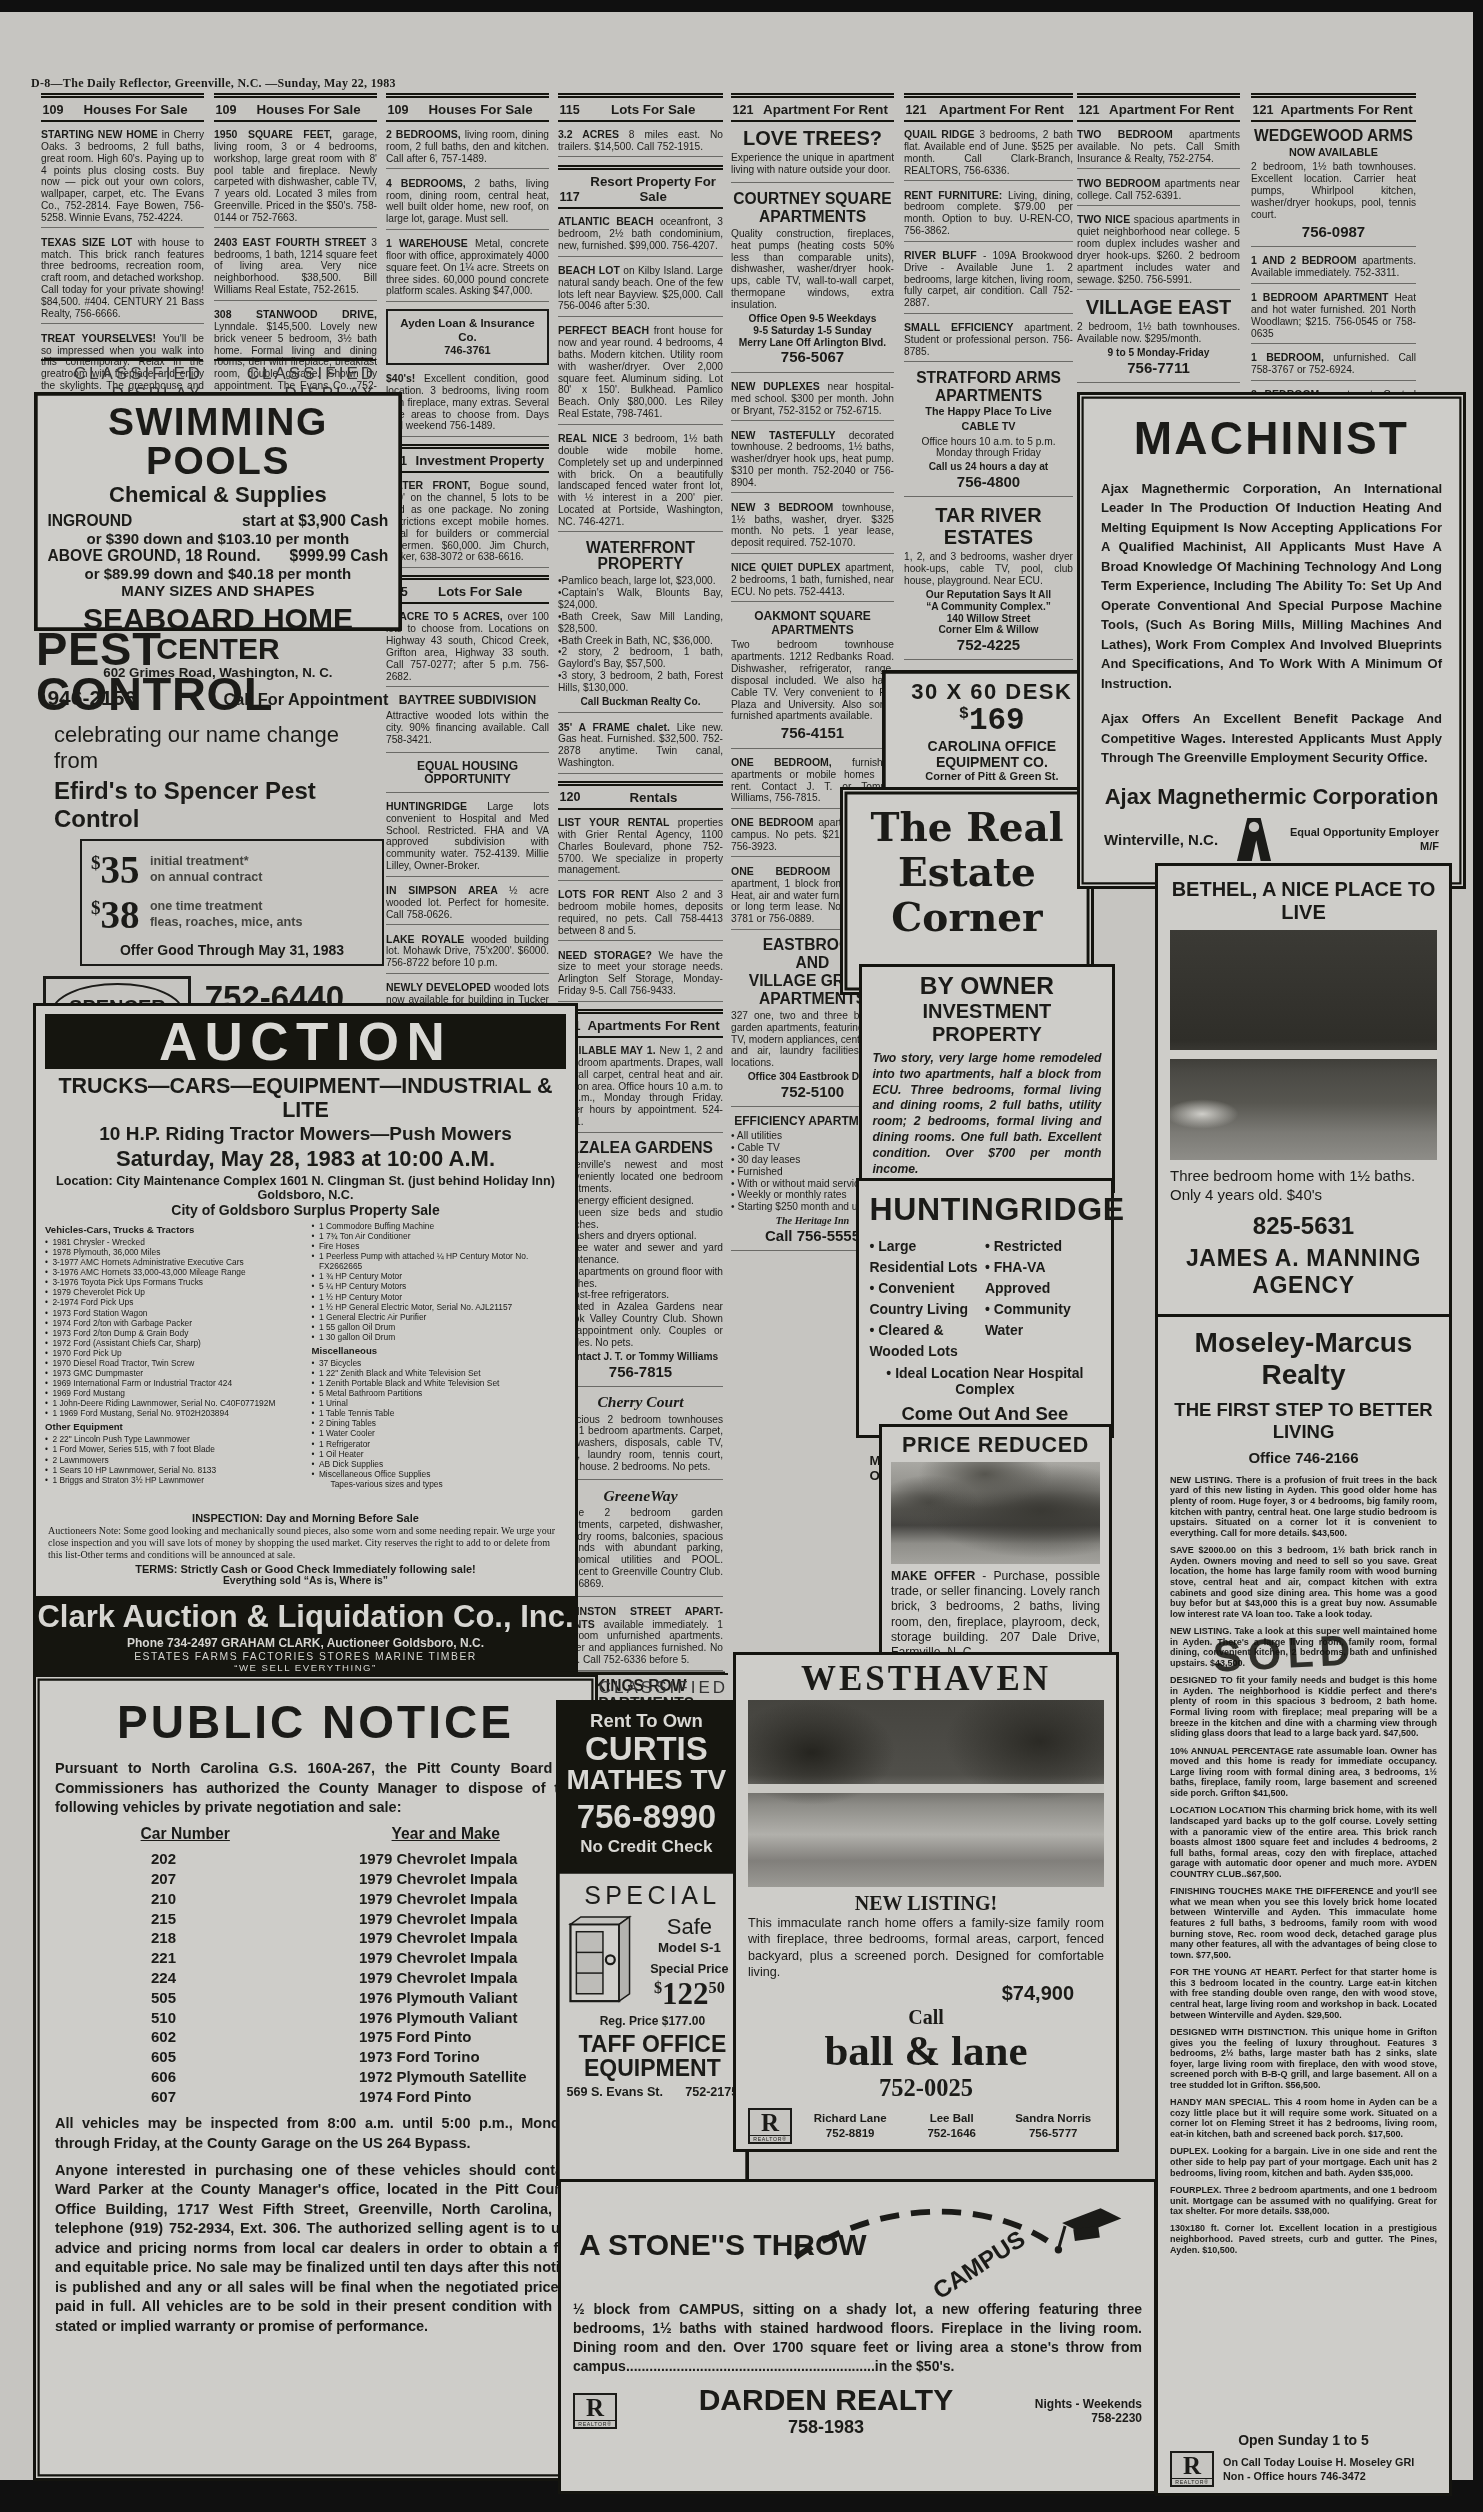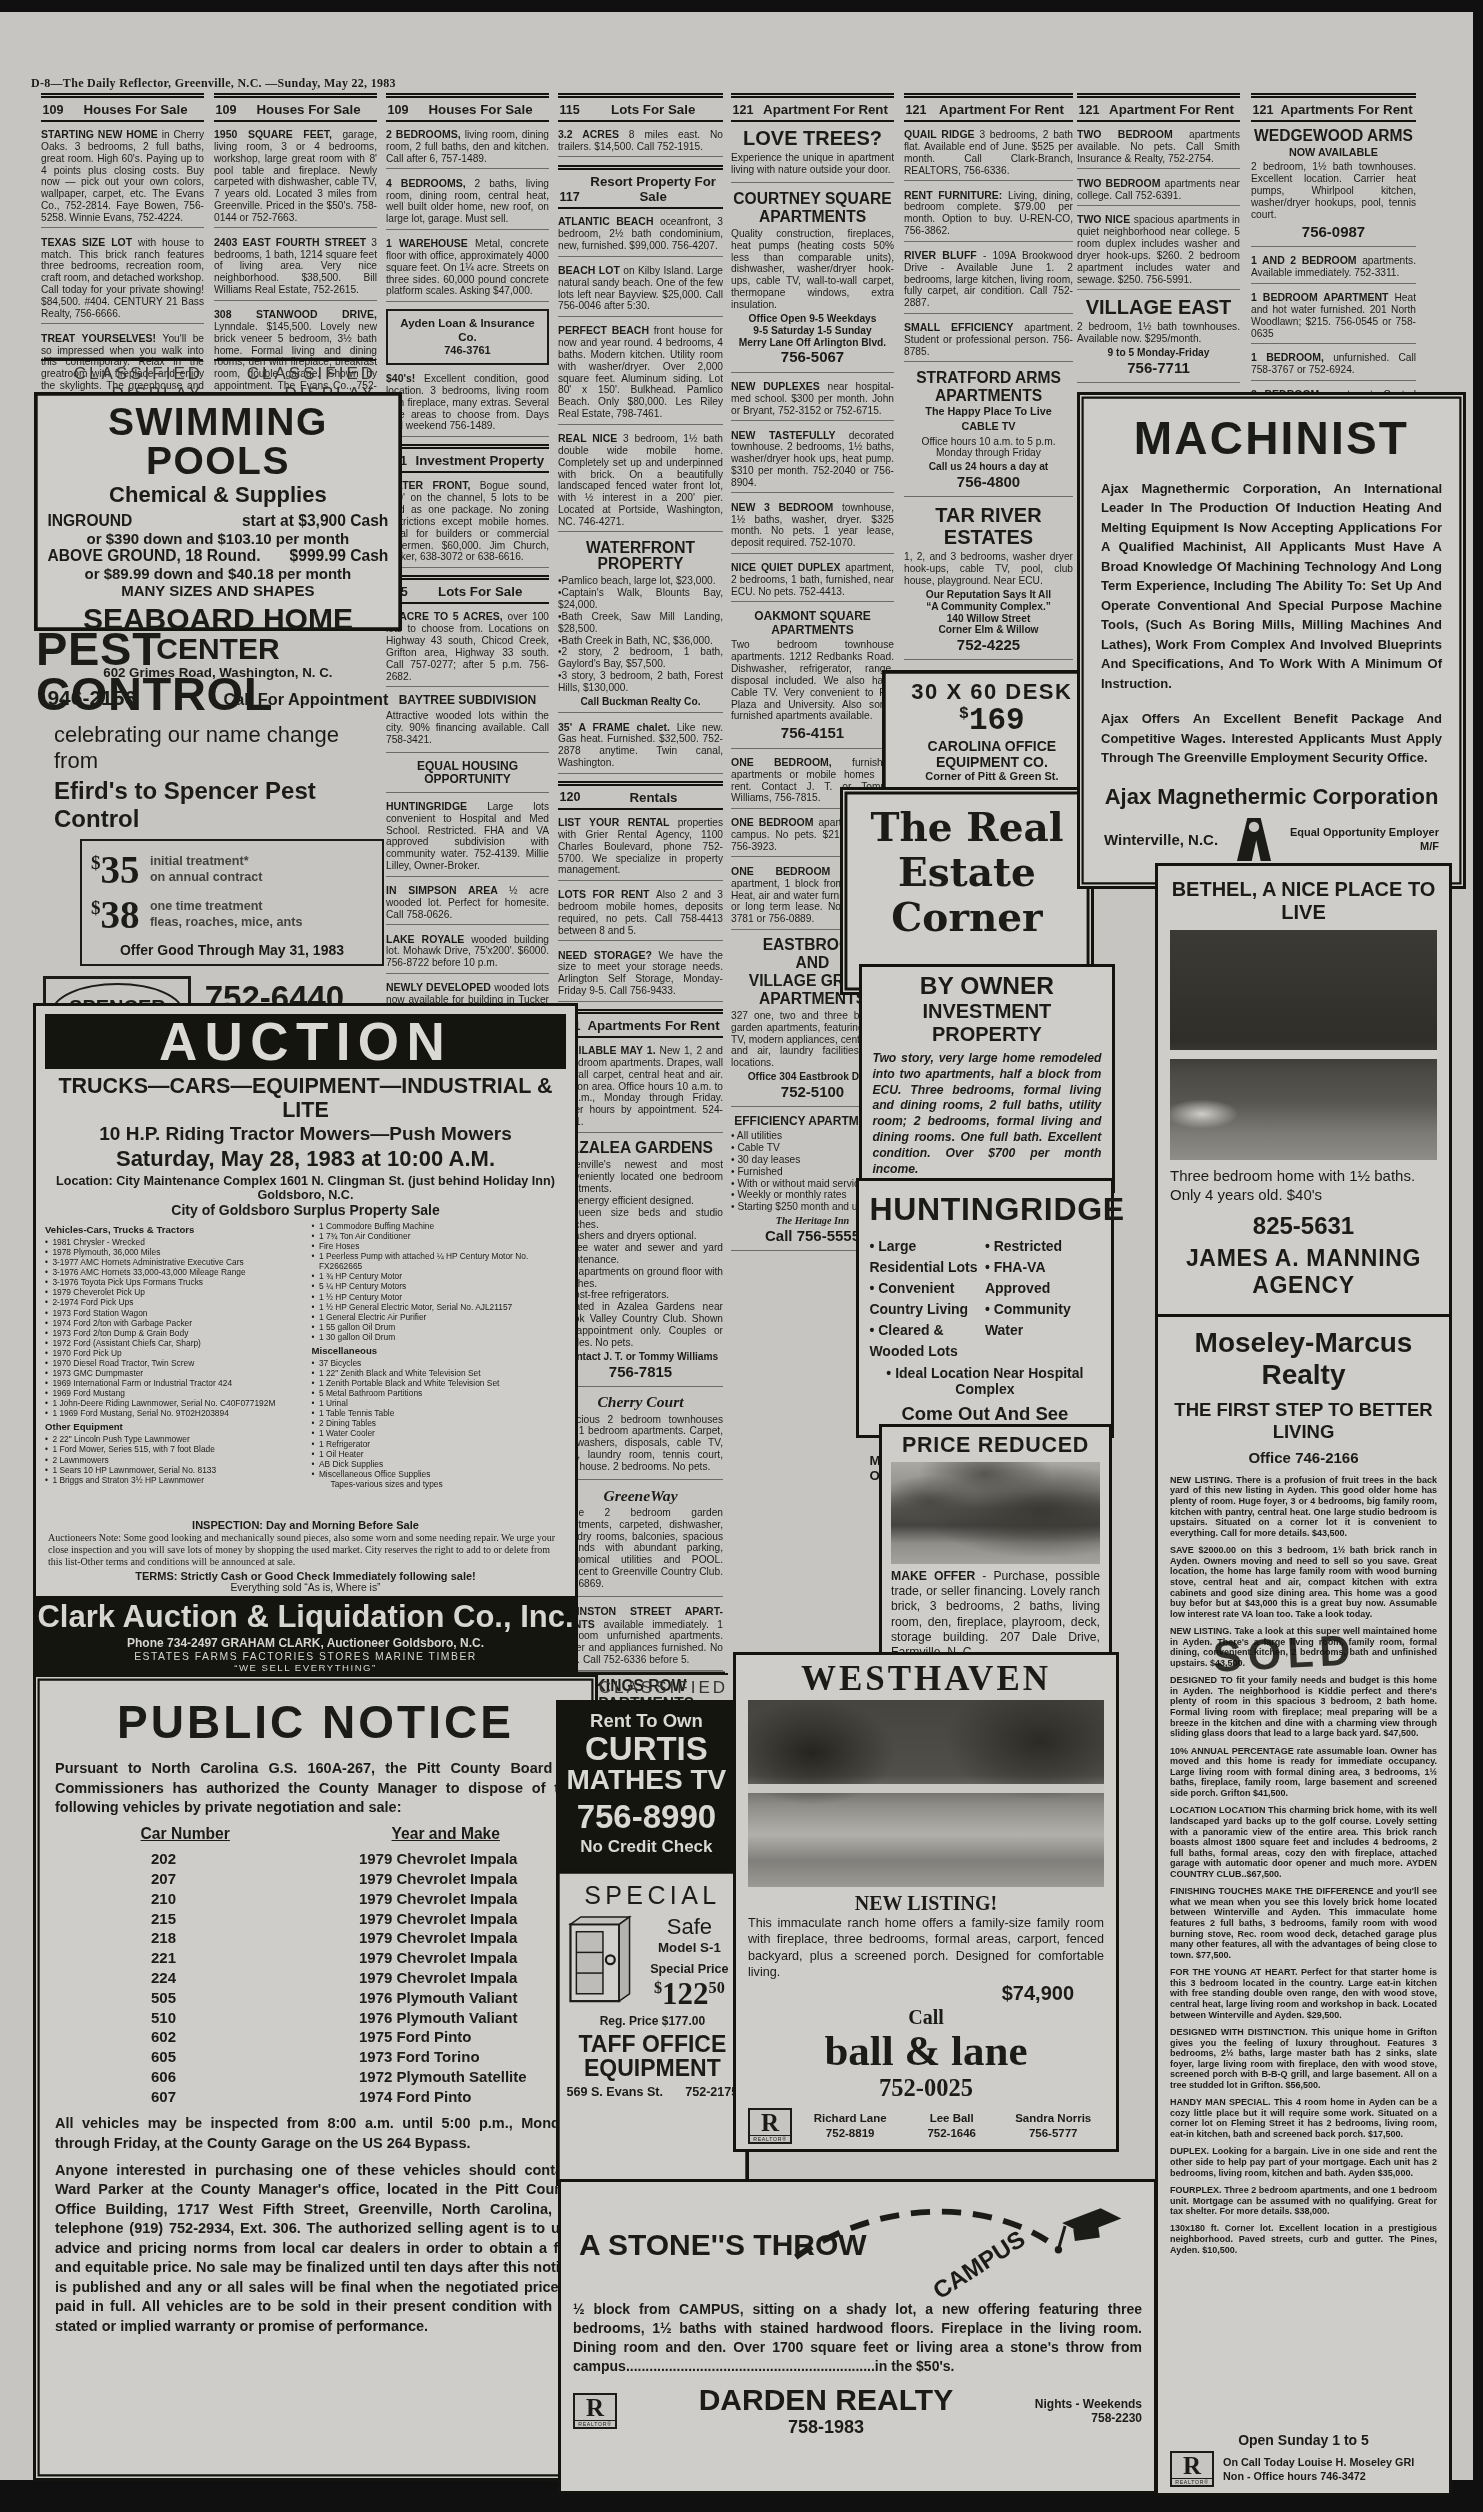--- a/index.html
+++ b/index.html
@@ -79,21 +79,21 @@
   .auc-lists{display:flex;gap:12px;flex:1;overflow:hidden;font-size:8.4px;line-height:1.2;}
   .auc-lists>div{flex:1;}
   .auc-h{font-weight:bold;font-size:9.6px;margin:3px 0 1.5px;}
   .auc-lists ul{list-style:none;margin:0;padding:0;}
   .auc-lists li{padding-left:7.4px;position:relative;}
   .auc-lists li:before{content:"•";position:absolute;left:0;}
   .auc-lists li.nob{padding-left:19px;} .auc-lists li.nob:before{content:"";}
   .auc-insp{text-align:center;font-weight:bold;font-size:11px;margin-top:2.2px;}
   .auc-note{font-size:10px;line-height:1.2;margin:1.5px 3px;font-family:Liberation Serif, serif;}
   .auc-terms{text-align:center;font-weight:bold;font-size:11px;}
-  .auc-sold{text-align:center;font-weight:normal;font-size:10.4px;margin-bottom:3px;}
+  .auc-sold{text-align:center;font-weight:bold;font-size:10.4px;margin-bottom:10px;}
   .auc-clark{background:#15150f;color:#d6d5d1;text-align:center;margin:0 -9px;padding:4.4px 0 6px;}
   .clark-name{font-size:31px;font-weight:bold;line-height:1.1;}
   .clark-line{font-size:12px;font-weight:bold;margin-top:1.5px;}
   .clark-line2{font-size:10.4px;letter-spacing:1.5px;margin-top:1.5px;}
   .clark-line3{font-size:9.6px;letter-spacing:1.5px;}
   
   .notice{padding:10.4px 19px;box-shadow:inset 0 0 0 1.5px #cecdc9, inset 0 0 0 3.7px #14140f;}
   .not-title{text-align:center;font-size:46px;font-weight:900;letter-spacing:3px;margin:7.4px 0 10.4px;}
   .not-p{font-size:14.5px;font-weight:bold;text-align:justify;line-height:1.35;margin:7.4px 0;}
   .not-thead{display:flex;font-size:15.6px;font-weight:bold;margin:7.4px 0 6px;}

